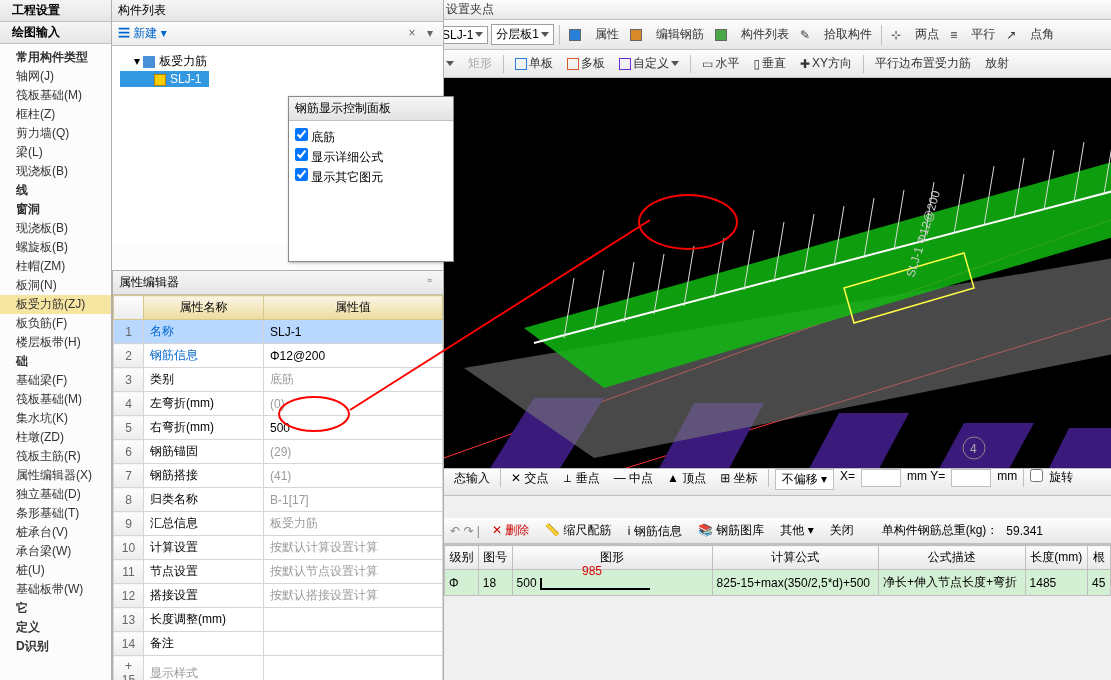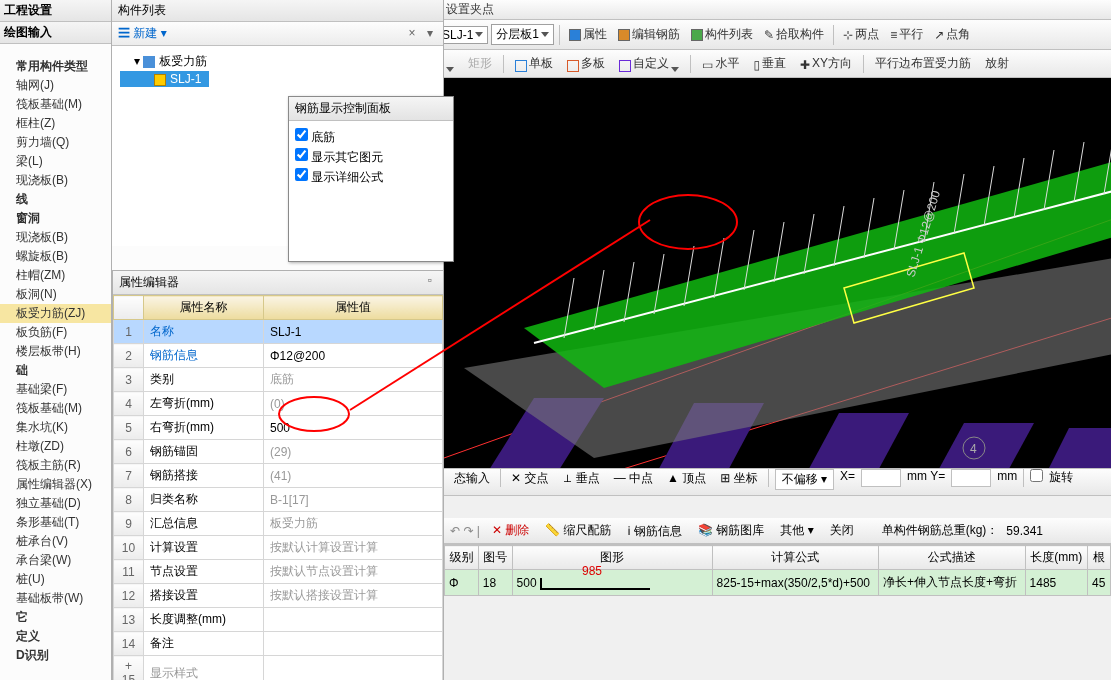--- a/index.html
+++ b/index.html
@@ -1,32 +1,32 @@
 <!DOCTYPE html>
 <html><head>
 <meta charset="utf-8">
 <style>
 * { box-sizing: border-box; margin: 0; padding: 0; font-family: "Microsoft YaHei", SimSun, Arial, sans-serif; font-size: 12px; }
 body { background: #f0f0f0; width: 1111px; height: 680px; overflow: hidden; position: relative; }
 .topbar { position: absolute; top: 0; left: 0; right: 0; height: 20px; background: linear-gradient(#fdfdfd,#e8e8e8); border-bottom: 1px solid #c0c0c0; display: flex; align-items: center; padding: 0 4px; gap: 10px; }
 .topbar span { color: #333; }
 .ribbon { position: absolute; top: 20px; left: 280px; right: 0; height: 30px; background: linear-gradient(#fdfdfd,#e8e8e8); border-bottom: 1px solid #c0c0c0; display: flex; align-items: center; padding: 0 4px; gap: 3px; overflow: hidden; white-space: nowrap; }
 .ribbon .sel { border: 1px solid #a0a0a0; background: #fff; padding: 1px 4px; display: inline-flex; align-items: center; gap: 2px; }
-.ribbon .btn { padding: 1px 4px; color: #333; display: inline-flex; align-items: center; gap: 2px; }
+.ribbon .btn { padding: 1px 4px; color: #333; display: inline-flex; align-items: center; gap: 14px; }
 .ribbon .sep { width: 1px; height: 20px; background: #c0c0c0; margin: 0 2px; }
 .ribbon2 { position: absolute; top: 50px; left: 280px; right: 0; height: 28px; background: linear-gradient(#fdfdfd,#e8e8e8); border-bottom: 1px solid #c0c0c0; display: flex; align-items: center; padding: 0 4px; gap: 4px; overflow: hidden; white-space: nowrap; }
-.ribbon2 .btn { padding: 1px 5px; color: #333; display: inline-flex; align-items: flex-end; gap: 2px; }
+.ribbon2 .btn { padding: 1px 5px; color: #333; display: inline-flex; align-items: center; gap: 2px; }
 .ribbon2 .sep { width: 1px; height: 18px; background: #c0c0c0; margin: 0 2px; }
 .icon-sq { width:12px; height:12px; display:inline-block; border:1px solid #666; }
 .icon-dd { width:0;height:0;border-left:4px solid transparent;border-right:4px solid transparent;border-top:5px solid #555;display:inline-block; }
 
 
 .left-pane { position: absolute; top: 0; left: 0; width: 112px; height: 680px; background: #fcfcfc; border-right: 1px solid #b0b0b0; }
-.lp-title { background: linear-gradient(#f5f5f5,#e5e5e5); border-bottom: 1px solid #c0c0c0; padding: 2px 4px; font-weight: bold; }
-.lp-list { padding: 13px 0; }
+.lp-title { background: linear-gradient(#f5f5f5,#e5e5e5); border-bottom: 1px solid #c0c0c0; padding: 2px 12px; font-weight: bold; }
+.lp-list { padding: 4px 0; }
 .lp-list div { padding: 1px 6px 1px 16px; color: #333; cursor: default; }
 .lp-list .sel { background: #f7e6a2; }
 .lp-sec { font-weight: bold; padding: 2px 4px; }
 
 
 .comp-pane { position: absolute; top: 0; left: 112px; width: 332px; height: 680px; background: #fcfcfc; border-right: 1px solid #b0b0b0; }
 .comp-title { background: linear-gradient(#f5f5f5,#e5e5e5); padding: 2px 6px; border-bottom:1px solid #c0c0c0; display:flex; justify-content:space-between; }
 .comp-toolbar { background: linear-gradient(#fdfdfd,#ececec); padding: 3px 6px; border-bottom:1px solid #c0c0c0; display:flex; align-items:center; gap:4px; }
 .comp-toolbar .new { color:#0066cc; }
 .comp-search { padding:3px; border-bottom:1px solid #c0c0c0; }
@@ -377,22 +377,22 @@
 
     <circle cx="530" cy="370" r="11" fill="none" stroke="#888"></circle>
     <text x="526" y="375" fill="#aaa">4</text>
   </svg>
 </div>
 
 <div class="disp-panel">
   <div class="dp-title">钢筋显示控制面板</div>
   <div class="dp-body">
     <label><input type="checkbox" checked="" style=""> <span>底筋</span></label>
+    <label><input type="checkbox" checked="" style=""> <span>显示详细公式</span></label>
     <label><input type="checkbox" checked="" style=""> <span>显示其它图元</span></label>
-    <label><input type="checkbox" checked="" style=""> <span>显示详细公式</span></label>
   </div>
 </div>
 
 <div class="status1">
   <span class="btn">态输入</span>
   <span class="sep"></span>
   <span class="btn">✕ <span>交点</span></span>
   <span class="btn">⊥ <span>垂点</span></span>
   <span class="btn">— <span>中点</span></span>
   <span class="btn">▲ <span>顶点</span></span>

